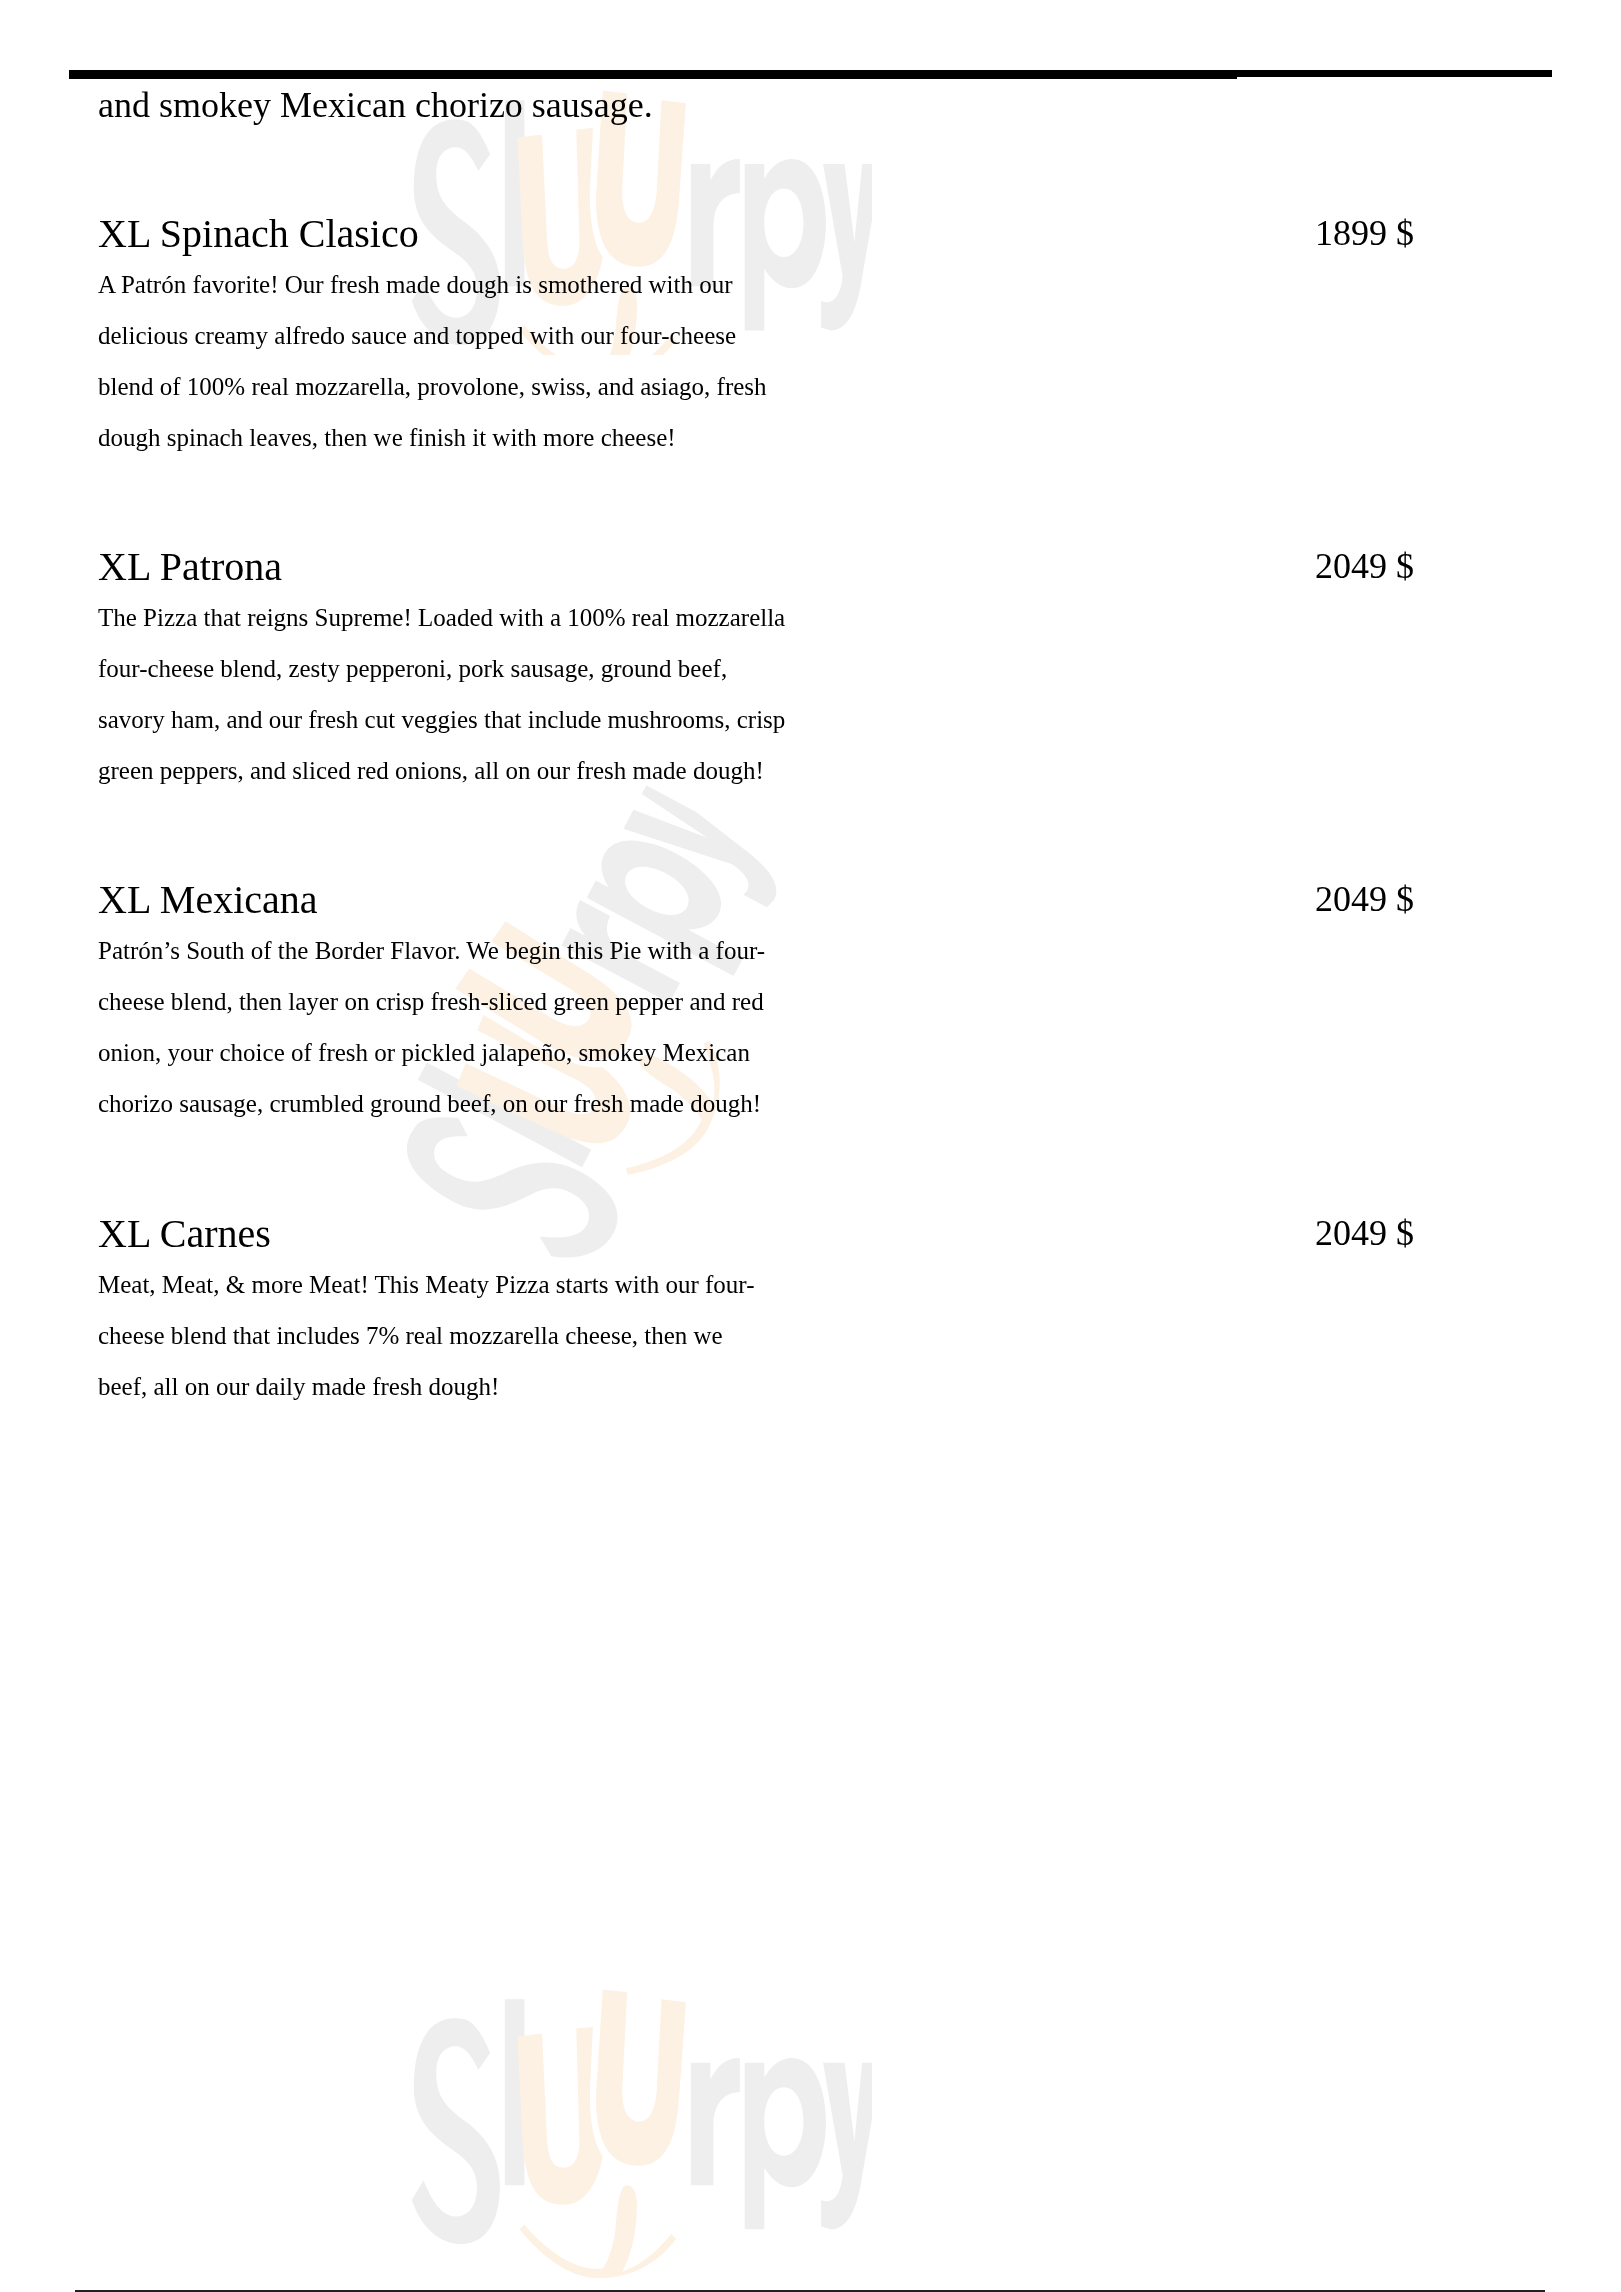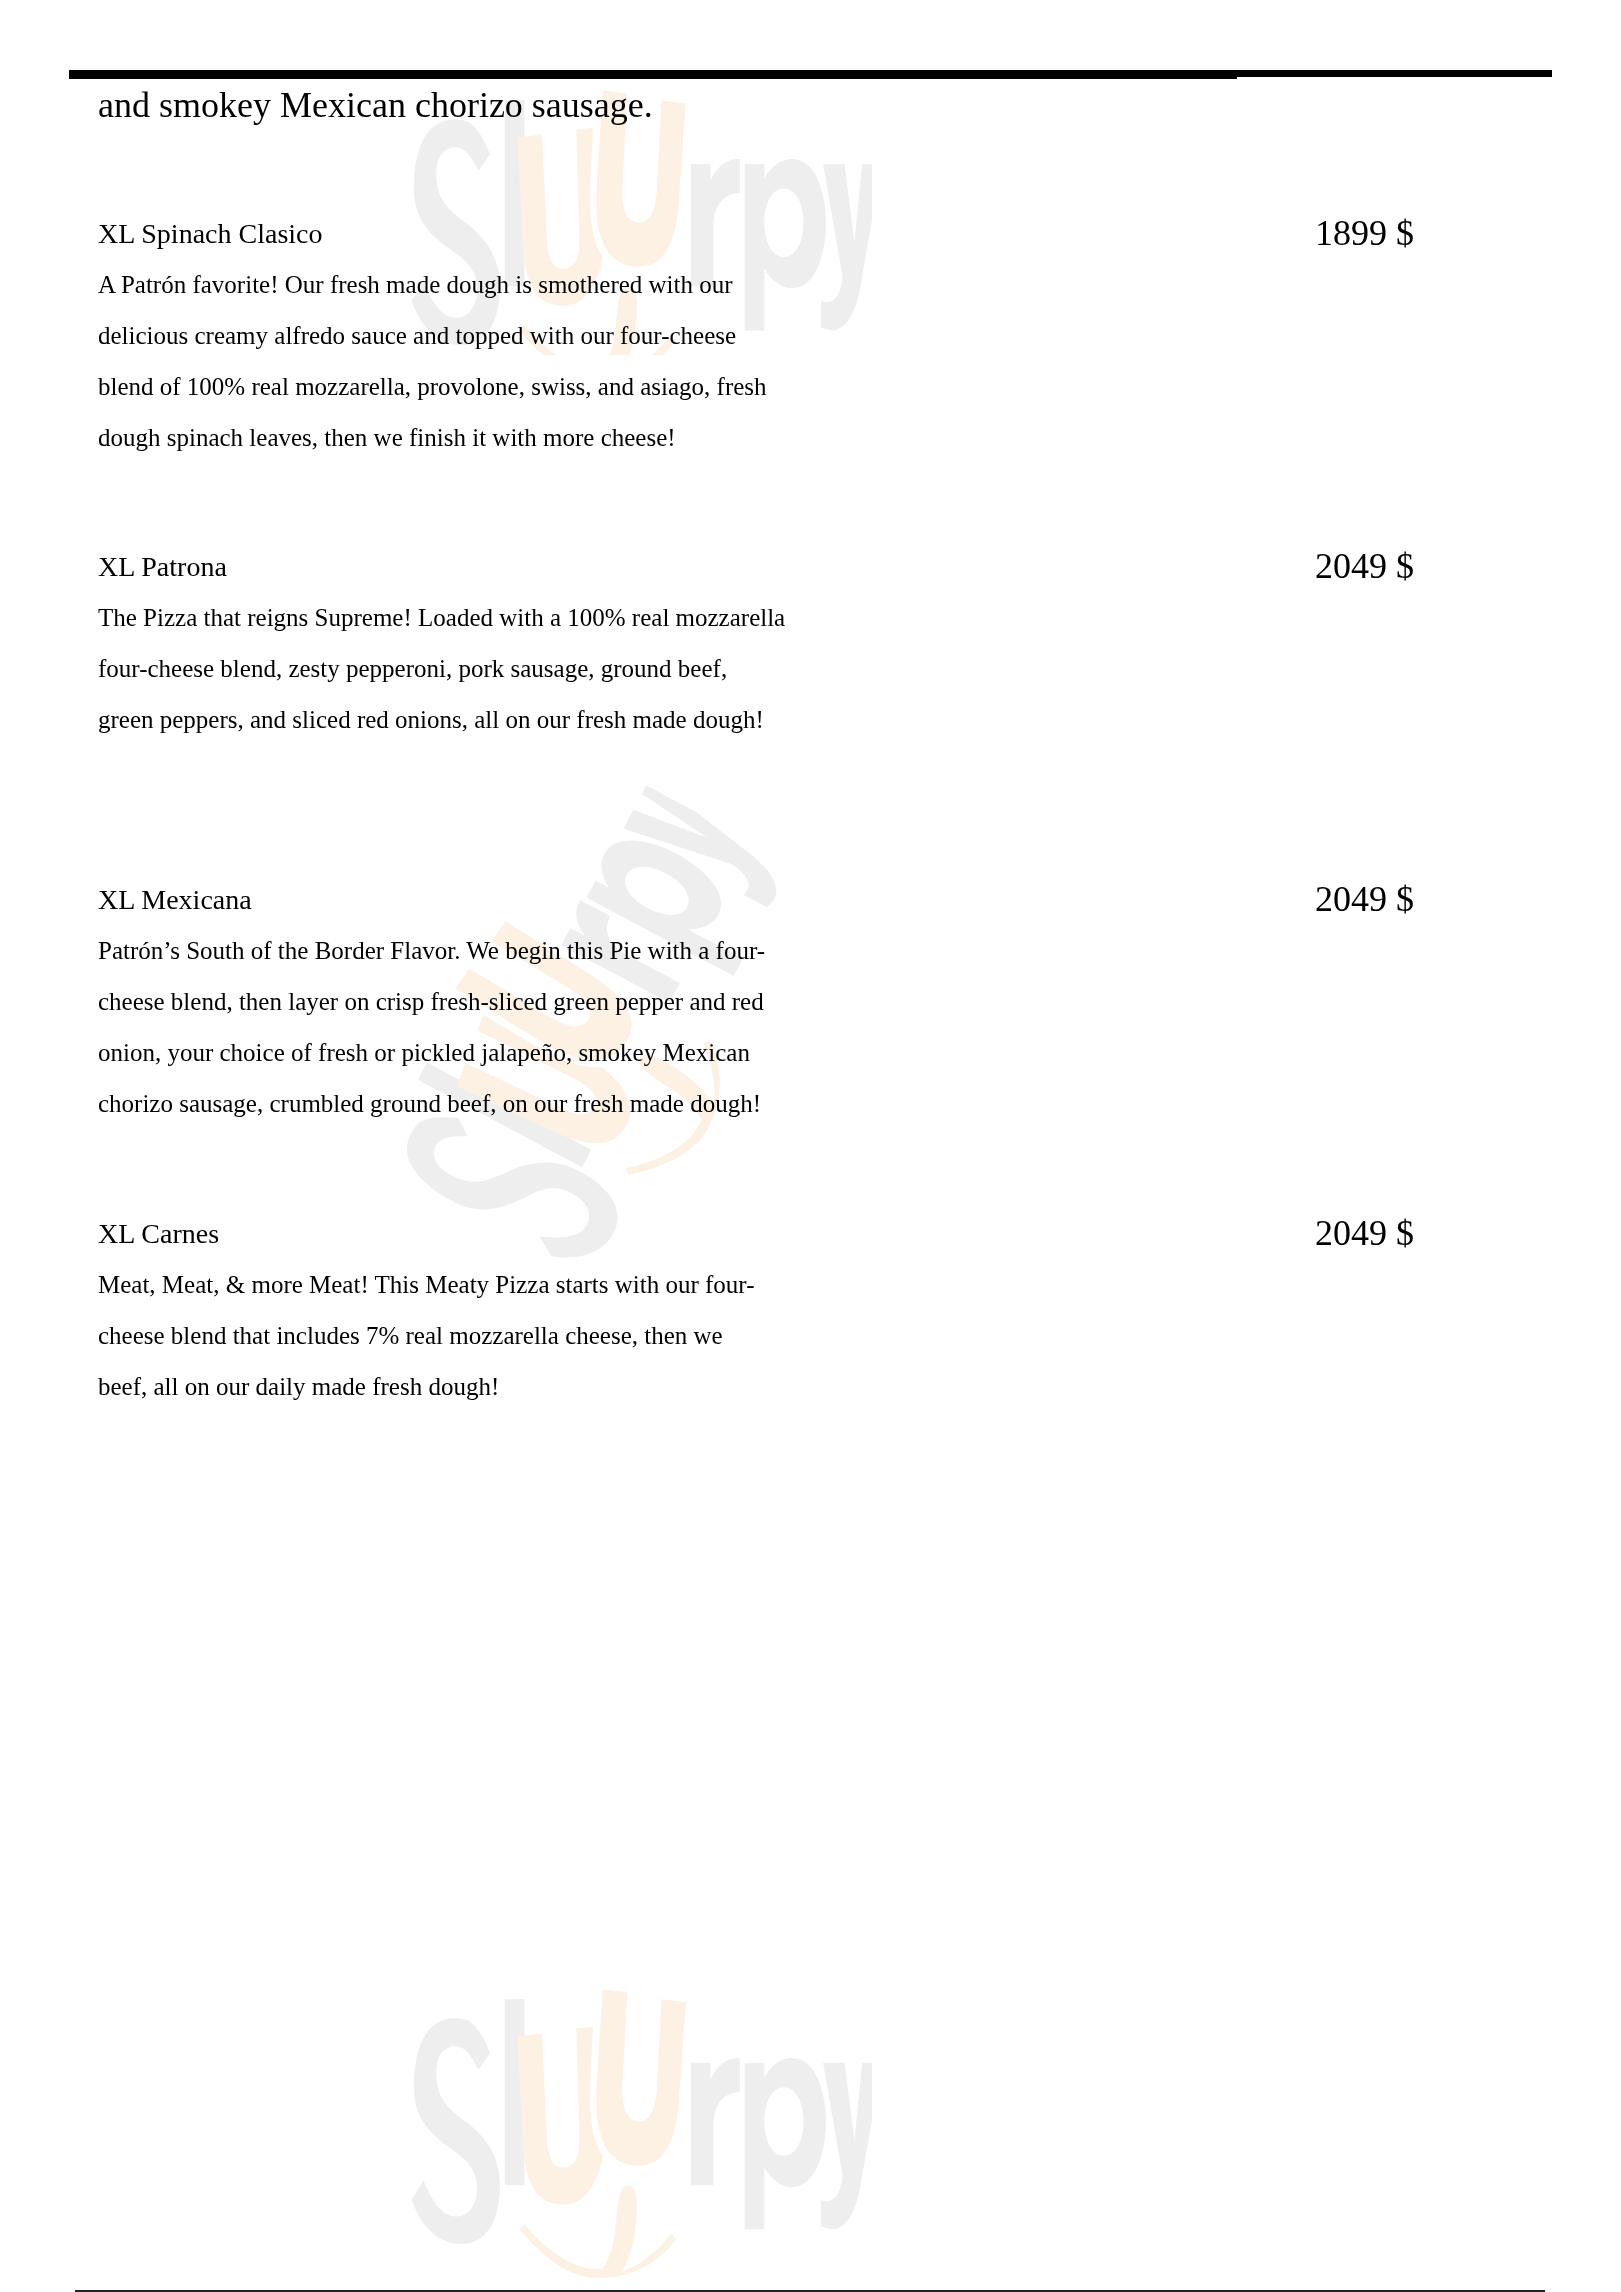--- a/index.html
+++ b/index.html
@@ -64,21 +64,21 @@
     }
     .item {
       position: absolute;
       left: 86px;
       width: 1470px;
     }
     .item-name {
       position: absolute;
       left: 0;
       top: 0;
-      font-size: 28px;
+      font-size: 40px;
       line-height: 51px;
       white-space: nowrap;
     }
     .item-price {
       position: absolute;
       left: 1186px;
       top: 0;
       font-size: 36px;
       line-height: 51px;
       white-space: nowrap;
@@ -161,20 +161,21 @@
       <div>dough spinach leaves, then we finish it with more cheese!</div>
     </div>
   </div>
 
   <div class="item" style="top:541px;">
     <div class="item-name">XL Patrona</div>
     <div class="item-price">2049 $</div>
     <div class="item-desc">
       <div>The Pizza that reigns Supreme! Loaded with a 100% real mozzarella</div>
       <div>four-cheese blend, zesty pepperoni, pork sausage, ground beef,</div>
+      <div>savory ham, and our fresh cut veggies that include mushrooms, crisp</div>
       <div>green peppers, and sliced red onions, all on our fresh made dough!</div>
     </div>
   </div>
 
   <div class="item" style="top:874px;">
     <div class="item-name">XL Mexicana</div>
     <div class="item-price">2049 $</div>
     <div class="item-desc">
       <div>Patrón’s South of the Border Flavor. We begin this Pie with a four-</div>
       <div>cheese blend, then layer on crisp fresh-sliced green pepper and red</div>

